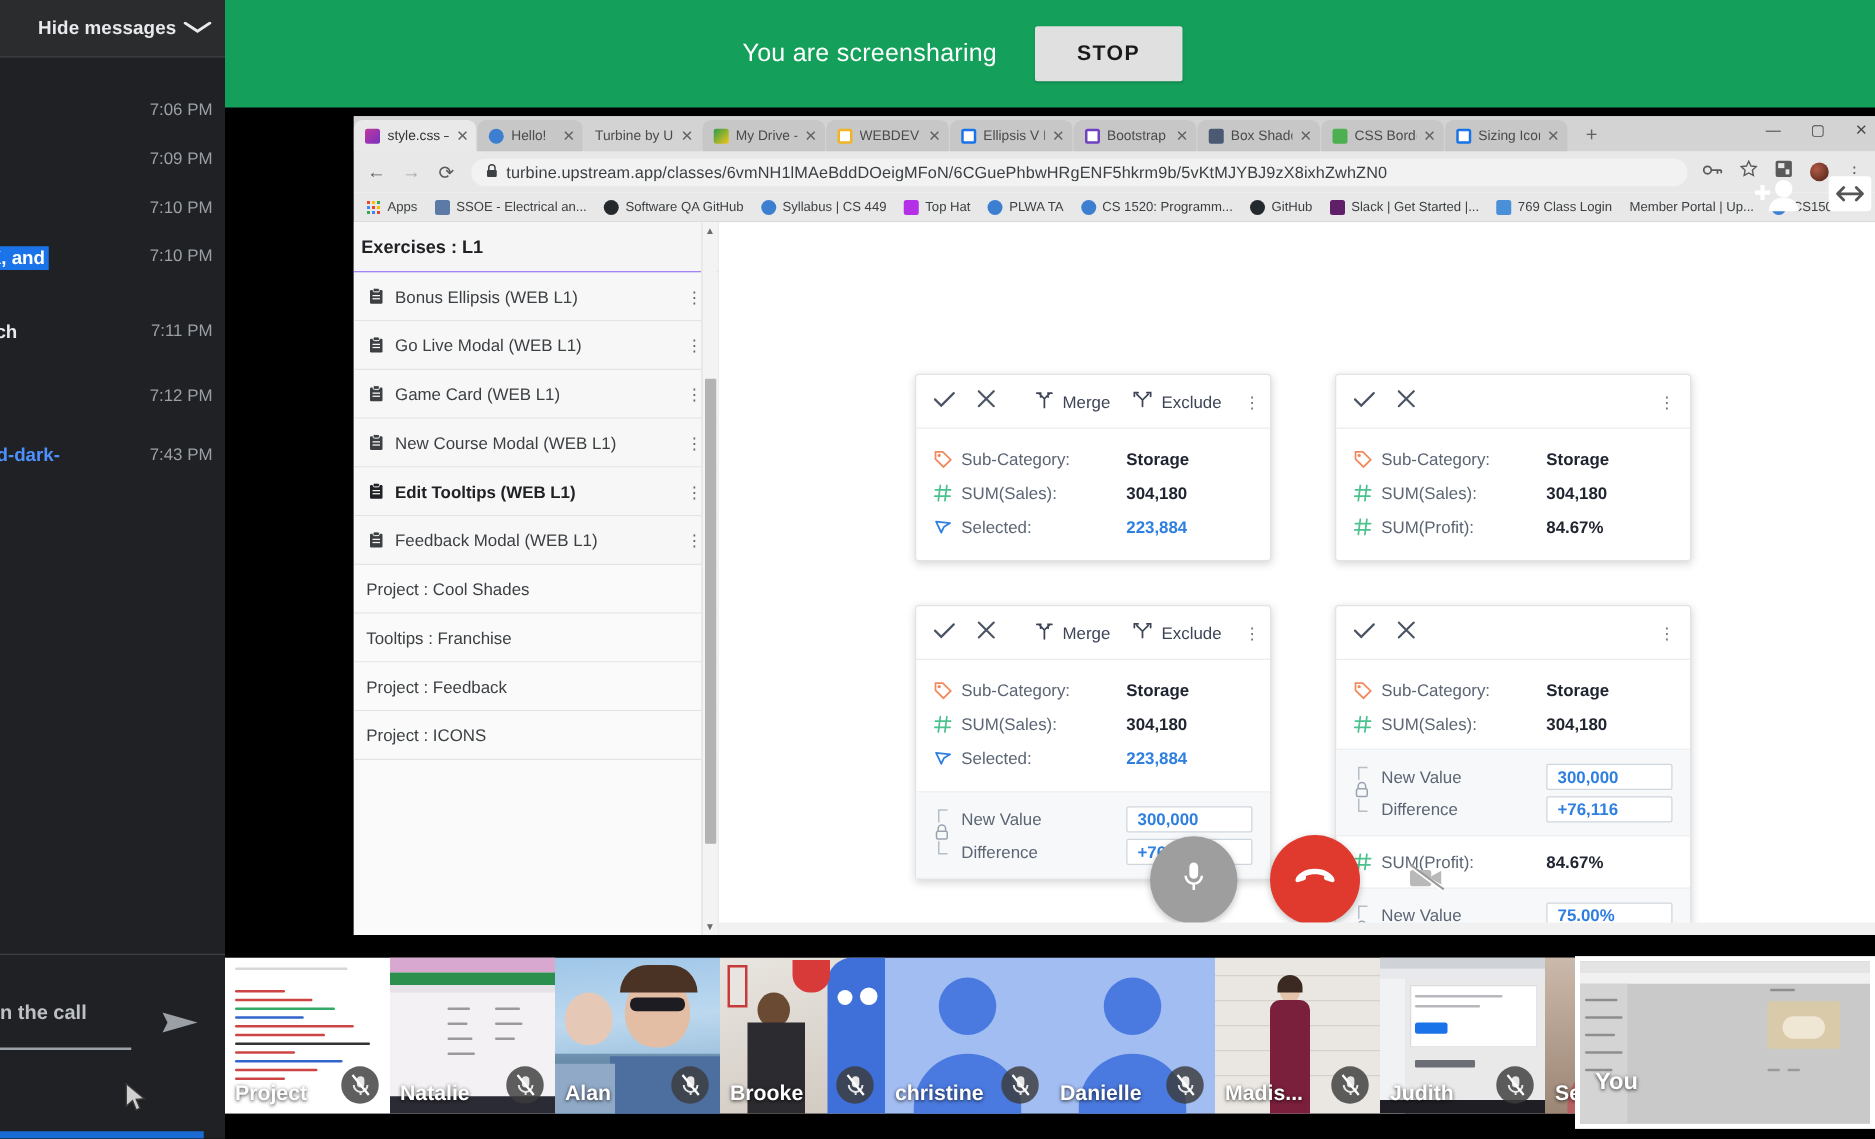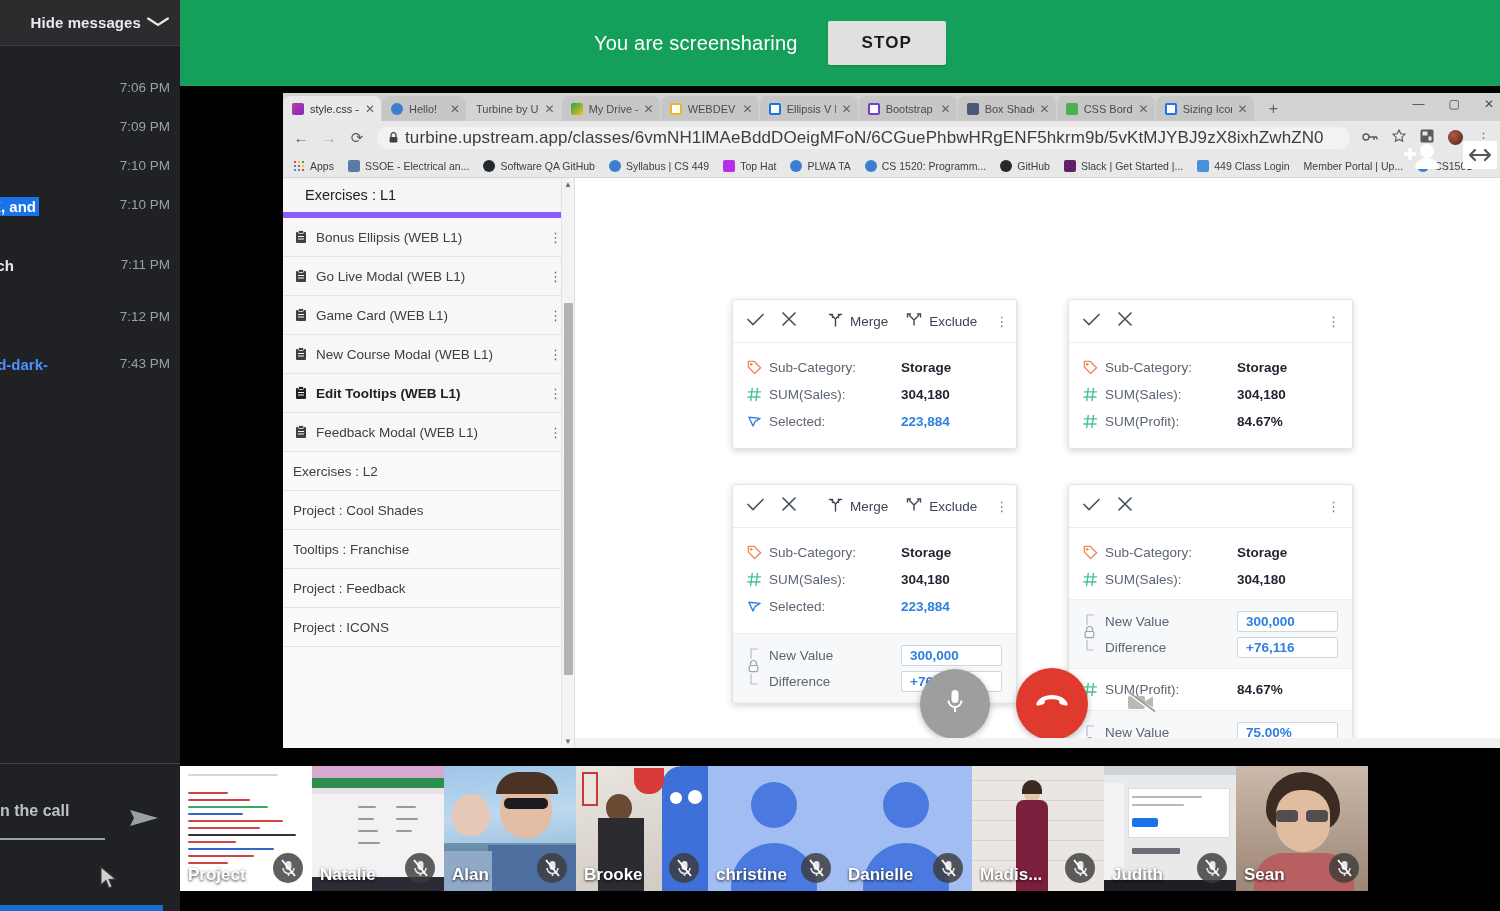--- a/index.html
+++ b/index.html
@@ -70,40 +70,40 @@
   .tab .favicon { width:12px; height:12px; border-radius:2px; flex:0 0 12px; }
   .tab .tlabel { overflow:hidden; text-overflow:clip; flex:1 1 auto; font-size:11px;}
   .tab .tclose { font-size:12px; color:#5f6368; flex:0 0 9px; line-height:1;}
   .tab-plus { font-size:16px; color:#5f6368; margin-left:6px; margin-bottom:3px; padding:0 8px; }
   .winctrls { position:absolute; right:6px; top:4px; display:flex; gap:24px; color:#4a4a4a; font-size:12px;}
 
   .omnibar { height:33px; background:#e8e8e8; display:flex; align-items:center; padding:0 10px; gap:12px;}
   .nav-ico { color:#5a5a5a; font-size:15px; width:16px; text-align:center;}
   .urlbox { flex:1 1 auto; height:22px; background:#f2f2f2; border-radius:11px;
             display:flex; align-items:center; gap:7px; padding:0 12px; overflow:hidden;}
-  .urltext { font-size:17px; color:#3c4043; white-space:nowrap; overflow:hidden; letter-spacing:.1px;}
+  .urltext { font-size:13px; color:#3c4043; white-space:nowrap; overflow:hidden; letter-spacing:.1px;}
   .omni-right { display:flex; align-items:center; gap:14px; }
   .avatar-dot { width:15px; height:15px; border-radius:50%;
                 background:radial-gradient(circle at 35% 35%, #b05a45, #4a2018); }
   .kebab-v { color:#5a5a5a; font-size:13px; letter-spacing:0; }
 
   .bookbar { height:24px; background:#e8e8e8; display:flex; align-items:center; gap:14px; padding:0 10px;
              border-bottom:1px solid #d6d6d6;}
   .bk { display:flex; align-items:center; gap:5px; font-size:10.5px; color:#3c4043; white-space:nowrap;}
   .bk .bkico { width:12px; height:12px; border-radius:2px; flex:0 0 12px;}
 
   .page { position:relative; height:570px; background:#fff; display:flex; }
 
   
   .course-side { width:292px; background:#fafafa; border-right:1px solid #ddd; position:relative; }
   .course-top { height:40px; display:flex; align-items:center; padding-left:12px;
                 font-size:13.5px; color:#3c4043; background:#f1f1f1; border-bottom:1px solid #ddd;}
-  .crumb { height:40px; display:flex; align-items:center; padding-left:22px;
-           font-size:14.5px; font-weight:400; color:#202124; background:#f5f5f5;
-           border-bottom:6px solid #8b5cf6;}
+  .crumb { height:40px; display:flex; align-items:center; padding-left:6px;
+           font-size:14.5px; font-weight:700; color:#202124; background:#f5f5f5;
+           border-bottom:1px solid #8b5cf6;}
   .citem { height:39px; display:flex; align-items:center; padding:0 12px 0 12px;
            border-bottom:1px solid #e4e4e4; font-size:13.5px; color:#3c4043; background:#f7f7f7;}
   .citem.plain { background:#fafafa; padding-left:10px; }
   .citem .clip { margin-right:9px; color:#3c4043; display:inline-flex; }
   .citem .cname { flex:1 1 auto; }
   .citem .cdots { color:#5f6368; font-size:13px; letter-spacing:0; }
   .citem.bold .cname { font-weight:700; color:#202124; }
 
   .side-scroll { position:absolute; right:0; top:0; width:13px; height:570px; background:#f3f3f3;
                  border-left:1px solid #e2e2e2;}
@@ -390,21 +390,21 @@
       <span class="bk">
         <span class="bkico" style="background:#24292e;border-radius:50%"></span>
         <span>GitHub</span>
       </span>
       <span class="bk">
         <span class="bkico" style="background:#611f69"></span>
         <span>Slack | Get Started |...</span>
       </span>
       <span class="bk">
         <span class="bkico" style="background:#4a90d9"></span>
-        <span>449 Class Login</span>
+        <span>769 Class Login</span>
       </span>
       <span class="bk">
         <span>Member Portal | Up...</span>
       </span>
       <span class="bk">
         <span class="bkico" style="background:#3c7fd0;border-radius:50%"></span>
         <span>CS1501</span>
       </span>
     </div>
 
@@ -479,23 +479,20 @@
                 <rect x="1" y="2" width="10" height="11" rx="1" fill="#3c4043"></rect>
                 <rect x="3.5" y="0.5" width="5" height="3" rx="1" fill="#3c4043" stroke="#f7f7f7" stroke-width=".8"></rect>
                 <rect x="3" y="6" width="6" height="1" fill="#f7f7f7"></rect>
                 <rect x="3" y="8.5" width="6" height="1" fill="#f7f7f7"></rect>
               </svg>
             </span>
           <span class="cname">Feedback Modal (WEB L1)</span>
           <span class="cdots">⋮</span>
         </div>
 
-        <div class="citem plain">
-          <span class="cname">Exercises : L2</span>
-        </div>
         <div class="citem plain">
           <span class="cname">Project : Cool Shades</span>
         </div>
         <div class="citem plain">
           <span class="cname">Tooltips : Franchise</span>
         </div>
         <div class="citem plain">
           <span class="cname">Project : Feedback</span>
         </div>
         <div class="citem plain">
@@ -1003,20 +1000,38 @@
       <span class="mute">
         <svg width="15" height="18" viewBox="0 0 15 18">
             <rect x="4.5" y="2" width="6" height="9" rx="3" fill="#e6e6e6"></rect>
             <path d="M2 9a5.5 5.5 0 0011 0" stroke="#e6e6e6" stroke-width="1.6" fill="none"></path>
             <path d="M7.5 14v3" stroke="#e6e6e6" stroke-width="1.6"></path>
             <path d="M1 1l13 16" stroke="#fff" stroke-width="1.8"></path>
           </svg>
       </span>
     </div>
 
+    <div class="tile you">
+      <div class="scn" style="background:#c9c9c9">
+        <div class="blk" style="left:0;top:0;width:232px;height:9px;background:#e4e4e4"></div>
+        <div class="blk" style="left:0;top:9px;width:232px;height:9px;background:#f1f1f1"></div>
+        <div class="blk" style="left:0;top:18px;width:38px;height:112px;background:#d4d4d4"></div>
+        <div class="codeline" style="left:4px;top:30px;width:26px;background:#8e8e8e"></div>
+        <div class="codeline" style="left:4px;top:44px;width:30px;background:#8e8e8e"></div>
+        <div class="codeline" style="left:4px;top:58px;width:24px;background:#8e8e8e"></div>
+        <div class="codeline" style="left:4px;top:72px;width:30px;background:#8e8e8e"></div>
+        <div class="codeline" style="left:4px;top:86px;width:22px;background:#8e8e8e"></div>
+        <div class="blk" style="left:150px;top:32px;width:58px;height:38px;background:#d9cba9;border-radius:2px"></div>
+        <div class="blk" style="left:162px;top:44px;width:34px;height:18px;border-radius:9px;background:#efe6d4"></div>
+        <div class="codeline" style="left:152px;top:22px;width:20px;background:#8e8e8e"></div>
+        <div class="codeline" style="left:150px;top:86px;width:10px;background:#9a9a9a"></div>
+        <div class="codeline" style="left:166px;top:86px;width:10px;background:#9a9a9a"></div>
+      </div>
+      <span class="nm">You</span>
+    </div>
   </div>
 
   <span style="position:absolute; left:1404px; top:142px;">
     <svg width="36" height="28" viewBox="0 0 36 28">
       <circle cx="23" cy="9" r="7" fill="#fff"></circle>
       <path d="M11 27c0-7 5.5-11 12-11s12 4 12 11z" fill="#fff"></path>
       <path d="M6 6v12M0 12h12" stroke="#fff" stroke-width="3.4"></path>
     </svg>
   </span>
   <span style="position:absolute; left:1462px; top:140px;">

